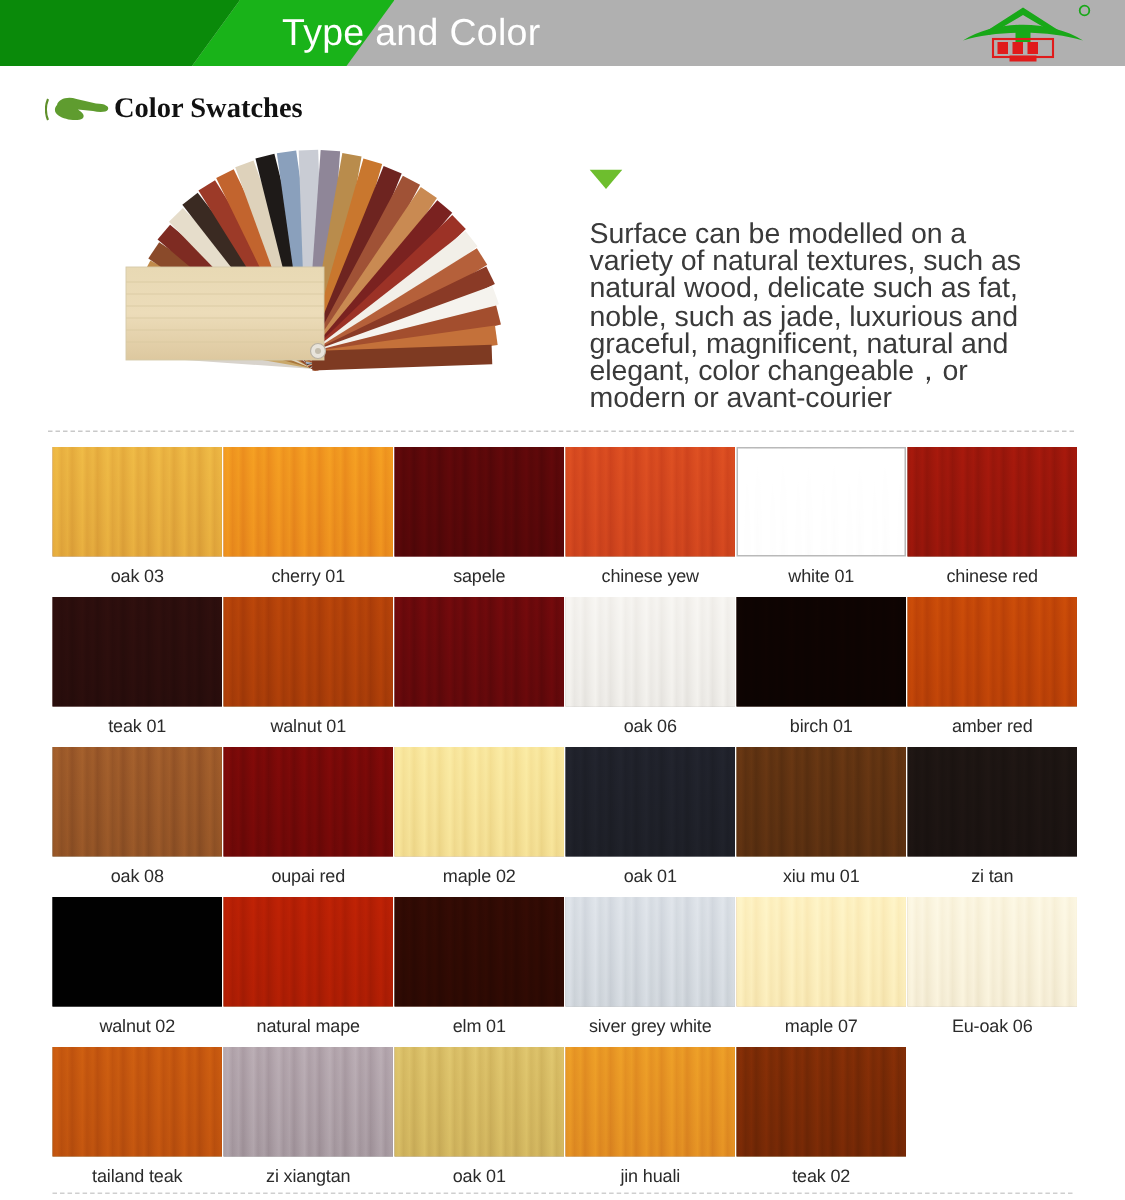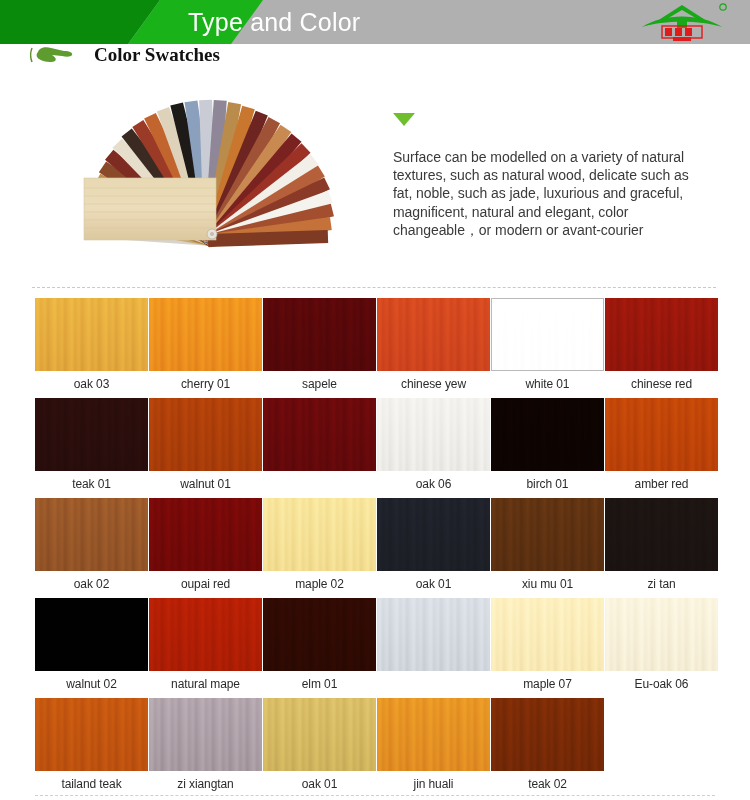--- a/index.html
+++ b/index.html
@@ -32,22 +32,22 @@
     color:#ffffff;font-size:25px;font-weight:400;
     letter-spacing:.2px;
     white-space:nowrap;
   }
   .logo{
     position:absolute;right:8px;top:1px;width:120px;height:42px;
   }
 
   
   .section-head{
-    position:absolute;left:30px;top:44px;height:30px;
-    display:flex;align-items:flex-start;gap:20px;
+    position:absolute;left:30px;top:54px;height:30px;
+    display:flex;align-items:flex-end;gap:2px;
   }
   .hand-icon{width:44px;height:22px;display:block;}
   .section-title{
     font-family:"Liberation Serif", serif;
     font-size:19px;font-weight:bold;color:#111111;
     white-space:nowrap;
   }
 
   
   .fan-wrap{
@@ -55,21 +55,21 @@
   }
   .fan-wrap svg{display:block;}
 
   .intro-text-wrap{
     position:absolute;left:393px;top:113px;width:310px;
   }
   .arrow-down{
     width:22px;height:13px;display:block;margin-bottom:22px;
   }
   .intro-text{
-    font-size:14px;line-height:18.2px;color:#3a3a3a;
+    font-size:19px;line-height:18.2px;color:#3a3a3a;
     letter-spacing:-0.05px;
   }
 
   
   .divider{
     position:absolute;left:32px;top:287px;width:684px;height:1px;
     border-top:1px dashed #c9c9c9;
   }
 
   
@@ -253,21 +253,21 @@
       </div>
     <div class="cell">
         <span class="chip" style="background: repeating-linear-gradient(90deg, rgb(166, 94, 32) 0px, rgb(176, 100, 34) 3px, rgb(156, 88, 30) 6px, rgb(169, 96, 33) 10px, rgb(149, 85, 29) 13px, rgb(166, 94, 32) 17px), linear-gradient(rgb(174, 99, 34), rgb(158, 89, 30)); background-blend-mode: overlay;"></span>
         <span class="cap">amber red</span>
       </div>
   </div>
 
   <div class="row">
     <div class="cell">
         <span class="chip" style="background: repeating-linear-gradient(90deg, rgb(141, 106, 72) 0px, rgb(149, 112, 76) 3px, rgb(133, 100, 68) 6px, rgb(144, 108, 73) 10px, rgb(127, 95, 65) 13px, rgb(141, 106, 72) 17px), linear-gradient(rgb(148, 111, 76), rgb(134, 101, 68)); background-blend-mode: overlay;"></span>
-        <span class="cap">oak 02</span>
+        <span class="cap">oak 08</span>
       </div>
     <div class="cell">
         <span class="chip" style="background: repeating-linear-gradient(90deg, rgb(123, 34, 32) 0px, rgb(130, 36, 34) 3px, rgb(116, 32, 30) 6px, rgb(125, 35, 33) 10px, rgb(111, 31, 29) 13px, rgb(123, 34, 32) 17px), linear-gradient(rgb(129, 36, 34), rgb(117, 32, 30)); background-blend-mode: overlay;"></span>
         <span class="cap">oupai red</span>
       </div>
     <div class="cell">
         <span class="chip" style="background: repeating-linear-gradient(90deg, rgb(221, 195, 141) 0px, rgb(234, 207, 149) 3px, rgb(208, 183, 133) 6px, rgb(225, 199, 144) 10px, rgb(199, 176, 127) 13px, rgb(221, 195, 141) 17px), linear-gradient(rgb(232, 205, 148), rgb(210, 185, 134)); background-blend-mode: overlay;"></span>
         <span class="cap">maple 02</span>
       </div>
     <div class="cell">
@@ -292,20 +292,21 @@
     <div class="cell">
         <span class="chip" style="background: repeating-linear-gradient(90deg, rgb(157, 63, 24) 0px, rgb(166, 67, 25) 3px, rgb(148, 59, 23) 6px, rgb(160, 64, 24) 10px, rgb(141, 57, 22) 13px, rgb(157, 63, 24) 17px), linear-gradient(rgb(165, 66, 25), rgb(149, 60, 23)); background-blend-mode: overlay;"></span>
         <span class="cap">natural mape</span>
       </div>
     <div class="cell">
         <span class="chip" style="background: repeating-linear-gradient(90deg, rgb(78, 36, 21) 0px, rgb(83, 38, 22) 3px, rgb(73, 34, 20) 6px, rgb(80, 37, 21) 10px, rgb(70, 32, 19) 13px, rgb(78, 36, 21) 17px), linear-gradient(rgb(82, 38, 22), rgb(74, 34, 20)); background-blend-mode: overlay;"></span>
         <span class="cap">elm 01</span>
       </div>
     <div class="cell">
         <span class="chip" style="background: repeating-linear-gradient(90deg, rgb(183, 188, 194) 0px, rgb(194, 199, 206) 3px, rgb(172, 177, 182) 6px, rgb(187, 192, 198) 10px, rgb(165, 169, 175) 13px, rgb(183, 188, 194) 17px), linear-gradient(rgb(192, 197, 204), rgb(174, 179, 184)); background-blend-mode: overlay;"></span>
+        <span class="cap">siver grey white</span>
       </div>
     <div class="cell">
         <span class="chip" style="background: repeating-linear-gradient(90deg, rgb(233, 208, 163) 0px, rgb(247, 220, 173) 3px, rgb(219, 196, 153) 6px, rgb(238, 212, 166) 10px, rgb(210, 187, 147) 13px, rgb(233, 208, 163) 17px), linear-gradient(rgb(245, 218, 171), rgb(221, 198, 155)); background-blend-mode: overlay;"></span>
         <span class="cap">maple 07</span>
       </div>
     <div class="cell">
         <span class="chip" style="background: repeating-linear-gradient(90deg, rgb(226, 214, 188) 0px, rgb(240, 227, 199) 3px, rgb(212, 201, 177) 6px, rgb(231, 218, 192) 10px, rgb(203, 193, 169) 13px, rgb(226, 214, 188) 17px), linear-gradient(rgb(237, 225, 197), rgb(215, 203, 179)); background-blend-mode: overlay;"></span>
         <span class="cap">Eu-oak 06</span>
       </div>
   </div>

